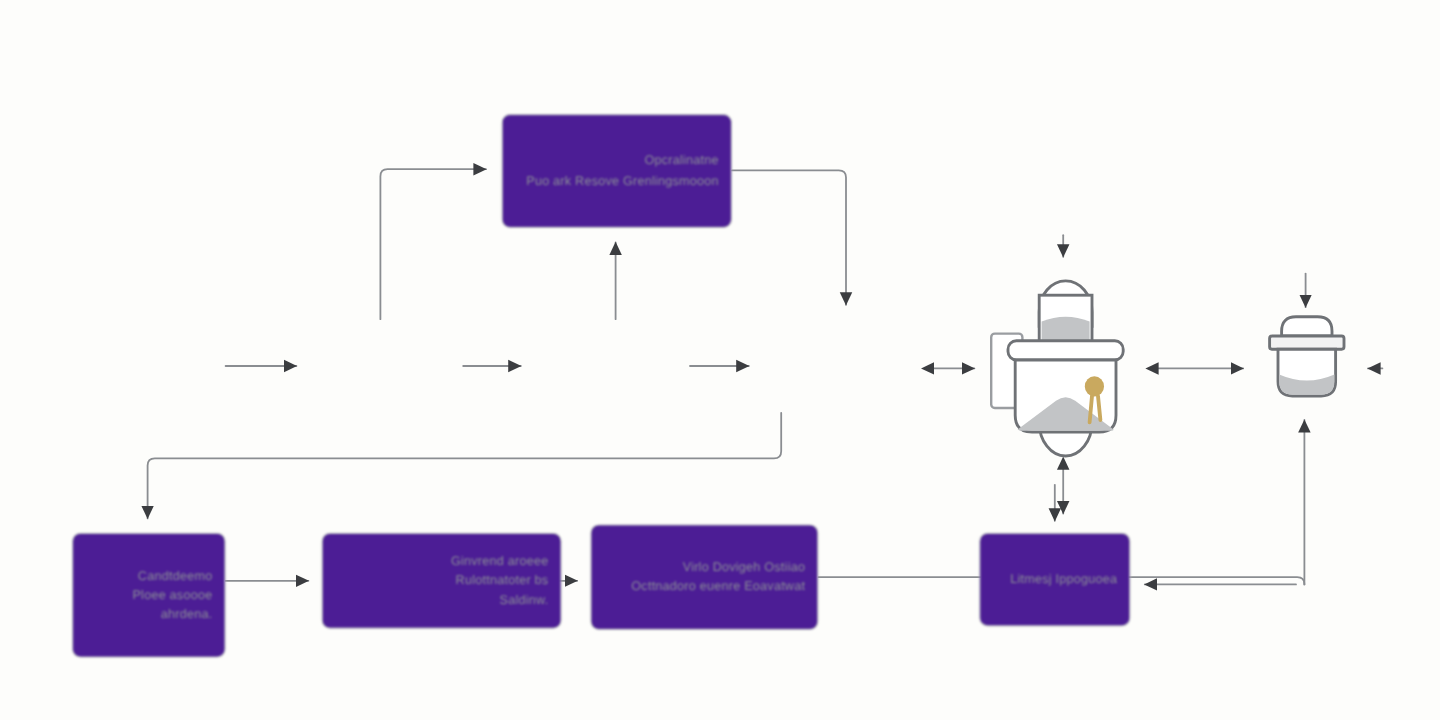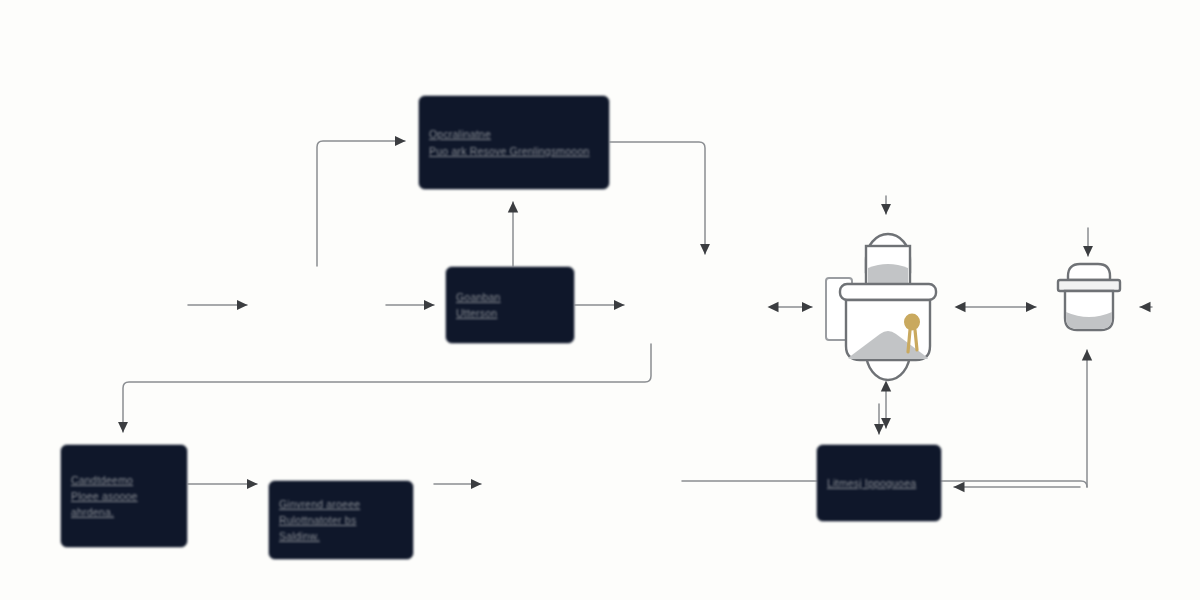--- a/index.html
+++ b/index.html
@@ -22,34 +22,33 @@
     position: absolute;
     left: 0;
     top: 0;
     width: 1200px;
     height: 600px;
     pointer-events: none;
   }
   .node {
     position: absolute;
     box-sizing: border-box;
-    background: #0f172a;
+    background: #4c1d95;
     border: 1.4px solid #b9bcc0;
     border-radius: 7px;
     display: flex;
     align-items: center;
     justify-content: center;
-    text-align: left;
+    text-align: right;
     padding: 4px 10px;
     color: #8b8f95;
     font-size: 10.5px;
     line-height: 1.55;
     letter-spacing: 0.2px;
     filter: blur(0.85px);
-    text-decoration: underline;
   }
   .node .node-text {
     display: block;
     width: 100%;
     white-space: pre-line;
   }
   .vessel {
     position: absolute;
   }
 </style>
@@ -113,38 +112,38 @@
     </g>
   </svg>
 
   <div class="node" style="left:418px; top:95px; width:192px; height:95px;">
     <span class="node-text">Opcralinatne
 Puo ark Resove Grenlingsmooon</span>
   </div>
 
 
 
-  <div class="node" style="left:445px; top:266px; width:130px; height:78px;">
-    <span class="node-text">Goanban
-Utterson</span>
-  </div>
 
 
   <div class="node" style="left:60px; top:444px; width:128px; height:104px;">
     <span class="node-text">Candtdeemo
 Ploee asoooe
 ahrdena.</span>
   </div>
 
-  <div class="node" style="left:268px; top:444px; width:146px; height:80px;margin-top:36px;">
+  <div class="node" style="left:268px; top:444px; width:200px; height:80px;">
     <span class="node-text">Ginvrend aroeee
 Rulottnatoter bs
 Saldinw.</span>
   </div>
 
+  <div class="node" style="left:492px; top:437px; width:190px; height:88px;">
+    <span class="node-text">Virlo Dovigeh Ostiiao
+Octtnadoro euenre Eoavatwat</span>
+  </div>
 
   <div class="node" style="left:816px; top:444px; width:126px; height:78px;">
     <span class="node-text">Litmesj Ippoguoea</span>
   </div>
 
   <svg class="vessel" style="left:820px; top:200px;" width="136" height="196" viewBox="0 0 136 196">
 
     <path d="M 46 152 A 22 28 0 0 0 90 152 Z" fill="#ffffff" stroke="#6f7276" stroke-width="2.4"></path>
 
     <path d="M 46 60 A 22 26 0 0 1 90 60 L 90 72 L 46 72 Z" fill="#ffffff" stroke="#6f7276" stroke-width="2.4"></path>

